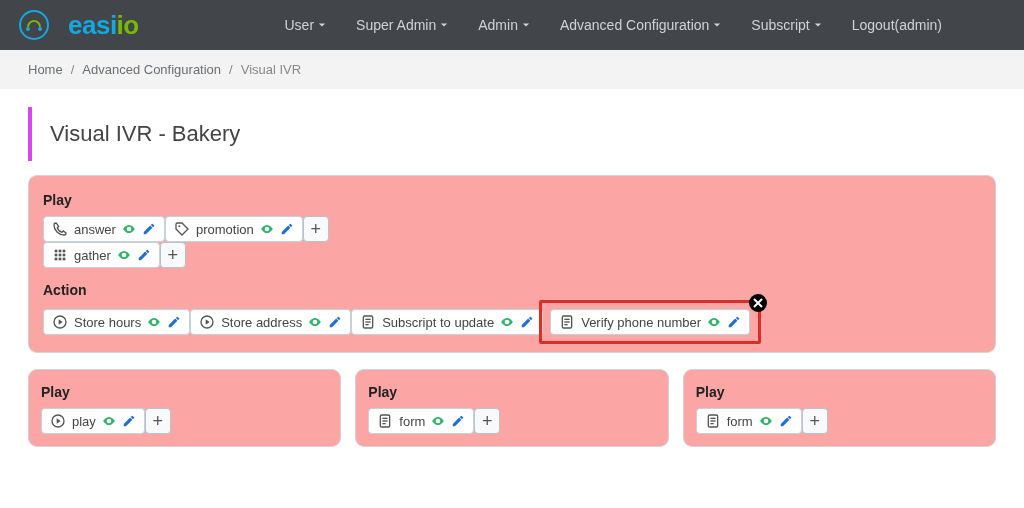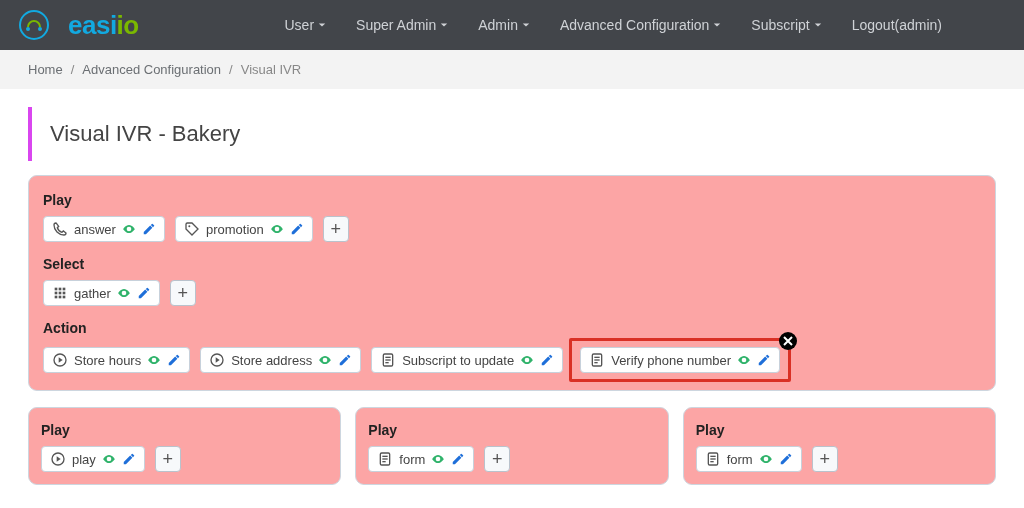--- a/index.html
+++ b/index.html
@@ -55,21 +55,21 @@
   .panel {
     background: #fca5a5;
     border: 1px solid #cdd6df;
     border-radius: 9px;
     padding: 10px 14px 14px 14px;
     margin-bottom: 16px;
   }
   .row3 { display: grid; grid-template-columns: 1fr 1fr 1fr; gap: 14px; }
 
   .sec-title { font-weight: 700; font-size: 14px; color: #222; margin: 6px 0 8px 0; }
-  .pill-row { display: flex; flex-wrap: wrap; align-items: center; gap: 10px; }
+  .pill-row { display: flex; flex-wrap: wrap; align-items: center; gap: 0; }
 
   .pill {
     background: #fff;
     border: 1px solid #c7d1db;
     border-radius: 4px;
     padding: 4px 8px;
     display: inline-flex;
     align-items: center;
     gap: 6px;
     font-size: 13px;
@@ -272,21 +272,20 @@
             </span>
           <span class="ico mini pen">
               <svg>
                 <use href="#i-pen"></use>
               </svg>
             </span>
         </span>
         <span class="addbox">+</span>
       </div>
 
-      <div class="sec-title" style="margin-top:14px">Select</div>
       <div class="pill-row">
         <span class="pill">
           <span class="ico">
               <svg>
                 <use href="#i-keypad"></use>
               </svg>
             </span>
           <span>gather</span>
           <span class="ico mini eye">
               <svg>

